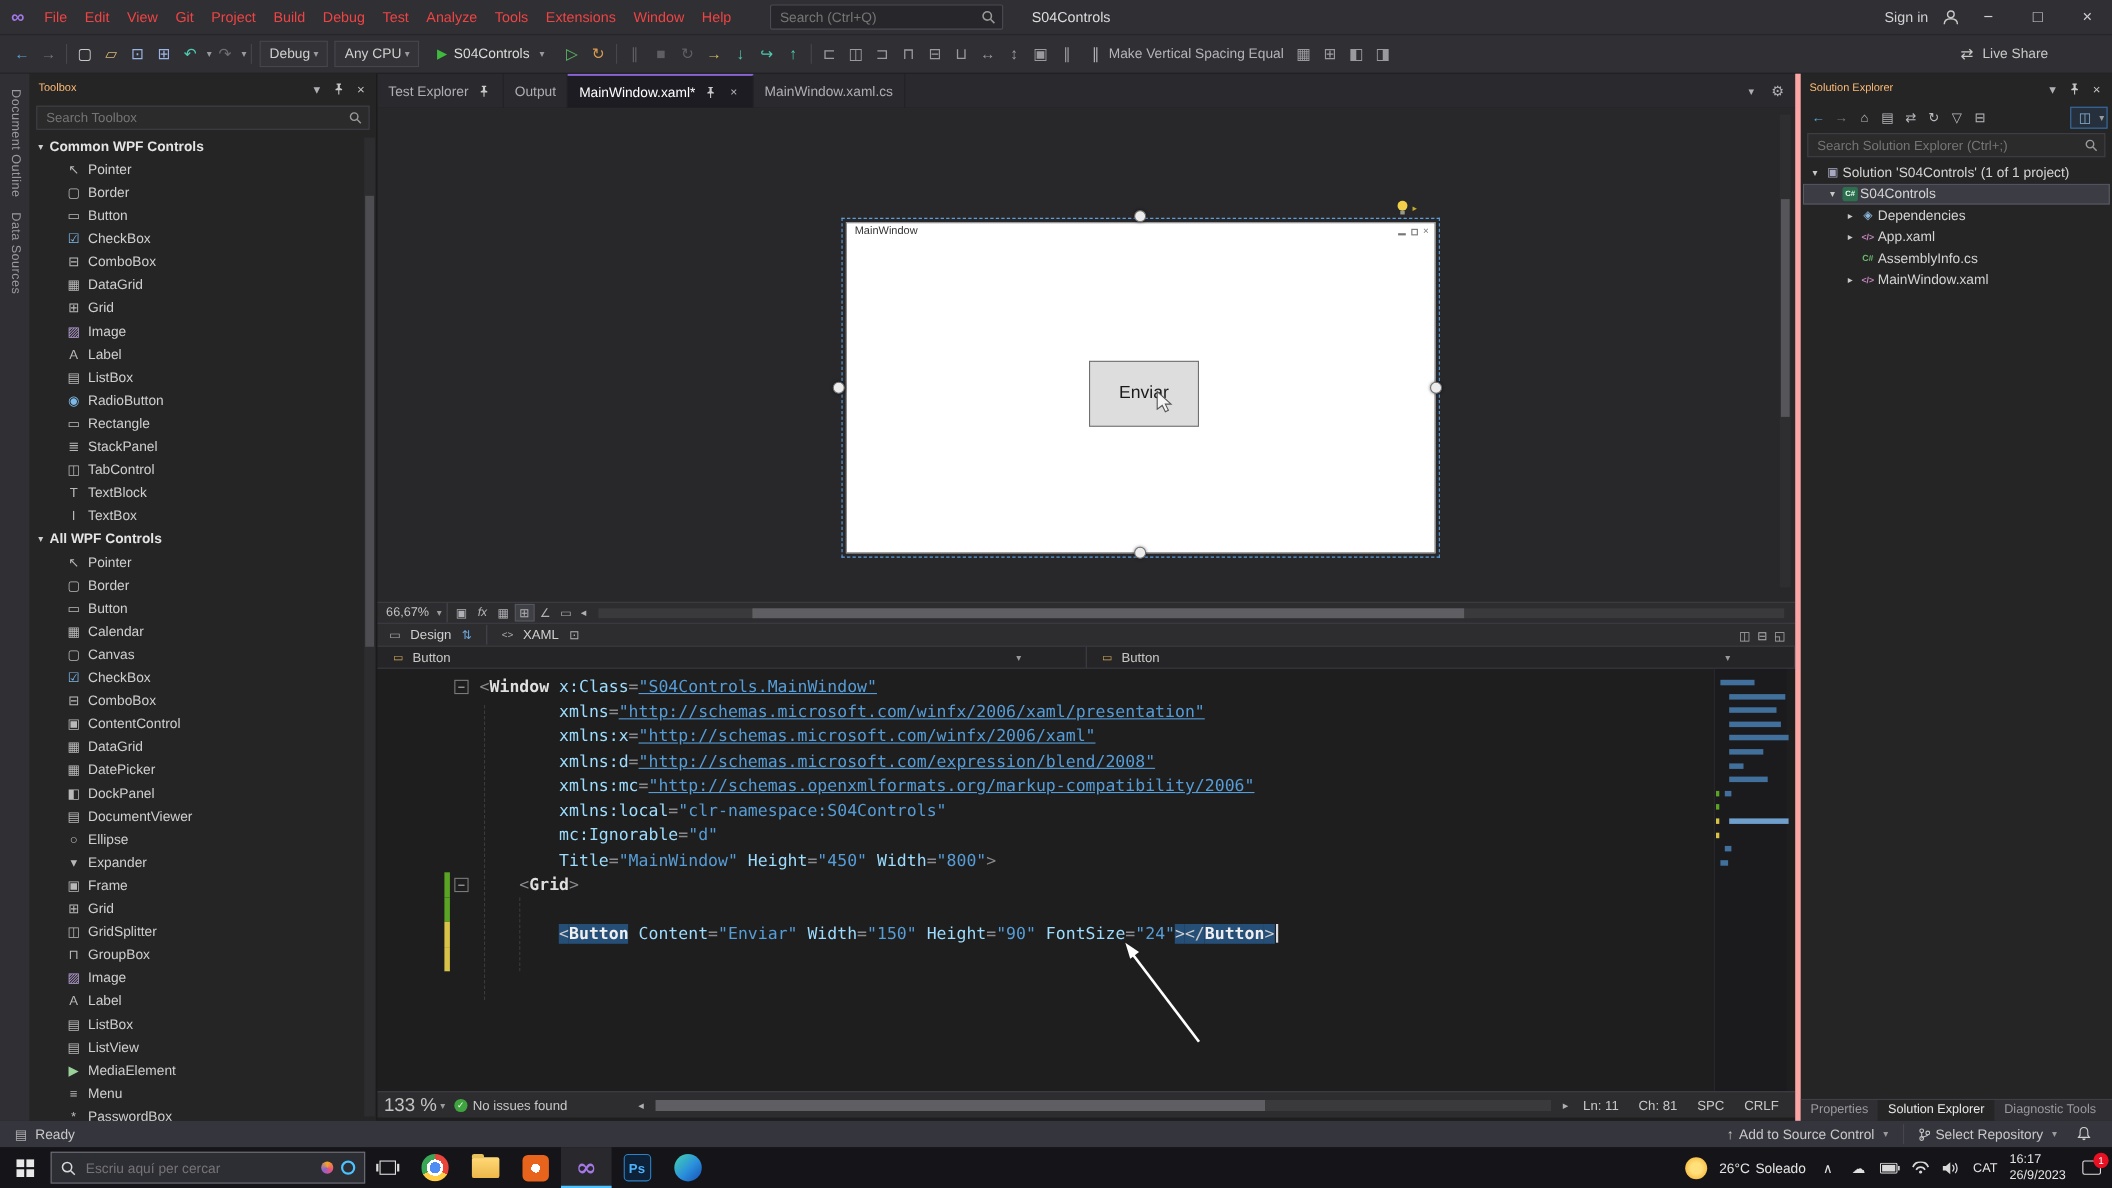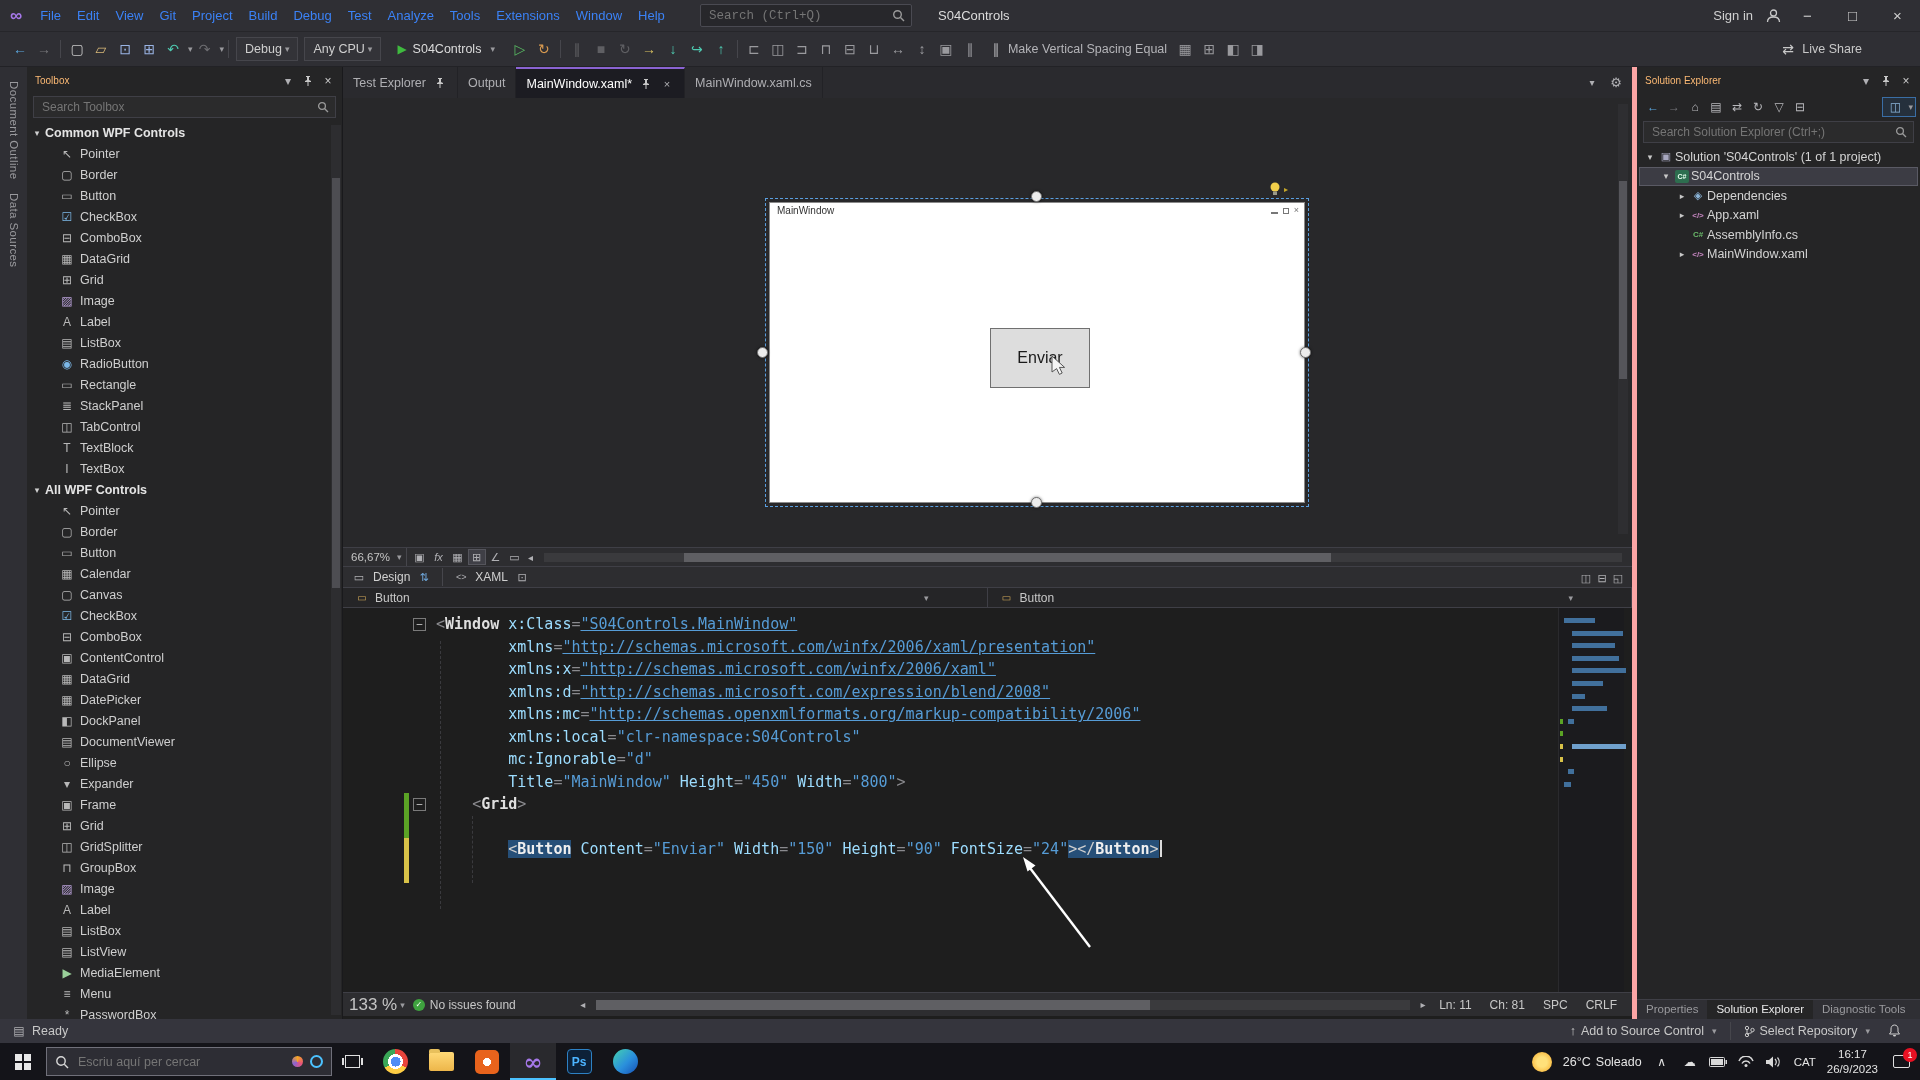--- a/index.html
+++ b/index.html
@@ -8,25 +8,25 @@
   .ic{display:inline-flex;align-items:center;justify-content:center;width:24px;height:24px;
       font-size:14px;color:#b0b0b4;flex:none}
   .sep{width:1px;height:18px;background:#46464c;margin:0 4px;flex:none}
   .caret{font-size:9px;color:#9a9a9e;margin-left:3px}
   svg{display:block}
 
   
   #titlebar{position:absolute;left:0;top:0;right:0;height:31px;background:#2f2f34;display:flex;
     align-items:center;z-index:5}
   .vslogo{font-size:17px;font-weight:bold;font-style:italic;color:#a578e8;margin:0 10px 0 10px}
-  .menu-item{font-size:13px;color:#3b82f6;padding:0 8px;line-height:31px;cursor:default}
+  .menu-item{font-size:13px;color:#ef4444;padding:0 8px;line-height:31px;cursor:default}
   #qsearch{position:absolute;left:700px;top:4px;width:212px;height:23px;background:#27272b;
     border:1px solid #4a4a52;border-radius:2px;display:flex;align-items:center;padding:0 6px}
   #qsearch input{flex:1;background:transparent;border:none;outline:none;font-size:12.5px;color:#9a9a9a;
-    font-family:Liberation Mono, monospace}
+    font-family:Liberation Sans, sans-serif}
   #wintitle{position:absolute;left:938px;top:0;line-height:31px;font-size:13px;color:#dcdcdc}
   #tbright{position:absolute;right:0;top:0;height:31px;display:flex;align-items:center}
   #signin{font-size:13px;color:#d0d0d0;margin-right:8px}
   .wbtn{width:45px;height:31px;display:flex;align-items:center;justify-content:center;
     font-size:15px;color:#d0d0d0}
 
   
   #toolbar{position:absolute;left:0;top:31px;right:0;height:36px;background:#2f2f34;
     border-top:1px solid #26262a;border-bottom:1px solid #222226;display:flex;align-items:center;
     padding-left:8px}
@@ -208,21 +208,21 @@
   .app-edge{width:25px;height:25px;border-radius:50%;
     background:linear-gradient(135deg,#45d3b0 0%,#2a8fdc 55%,#1650b4 100%)}
   #tray{margin-left:auto;display:flex;align-items:center;gap:11px;padding-right:10px;font-size:12.5px;
     color:#e4e4e4}
   .sun{width:20px;height:20px;border-radius:50%;
     background:radial-gradient(circle,#ffe07a 0 35%,#f5a623 100%)}
   .notifwrap{position:relative;margin-left:4px}
   .notif{display:block;width:17px;height:13px;border:1.5px solid #e0e0e0;border-radius:2px}
   .nbadge{position:absolute;right:-7px;top:-7px;width:14px;height:14px;border-radius:50%;
     background:#e81123;color:#fff;font-size:9px;display:flex;align-items:center;justify-content:center}
-  #clock{text-align:center;font-size:11.5px;line-height:1.3}
+  #clock{text-align:left;font-size:11.5px;line-height:1.3}
   #overlay{position:absolute;left:0;top:0;width:1920px;height:1080px;pointer-events:none;z-index:50}
 </style>
 </head>
 <body>
 
 <div id="titlebar">
   <span class="vslogo">∞</span>
   <nav id="menubar"><span class="menu-item">File</span><span class="menu-item">Edit</span><span class="menu-item">View</span><span class="menu-item">Git</span><span class="menu-item">Project</span><span class="menu-item">Build</span><span class="menu-item">Debug</span><span class="menu-item">Test</span><span class="menu-item">Analyze</span><span class="menu-item">Tools</span><span class="menu-item">Extensions</span><span class="menu-item">Window</span><span class="menu-item">Help</span></nav>
   <div id="qsearch">
     <input readonly="" placeholder="Search (Ctrl+Q)" style="">

